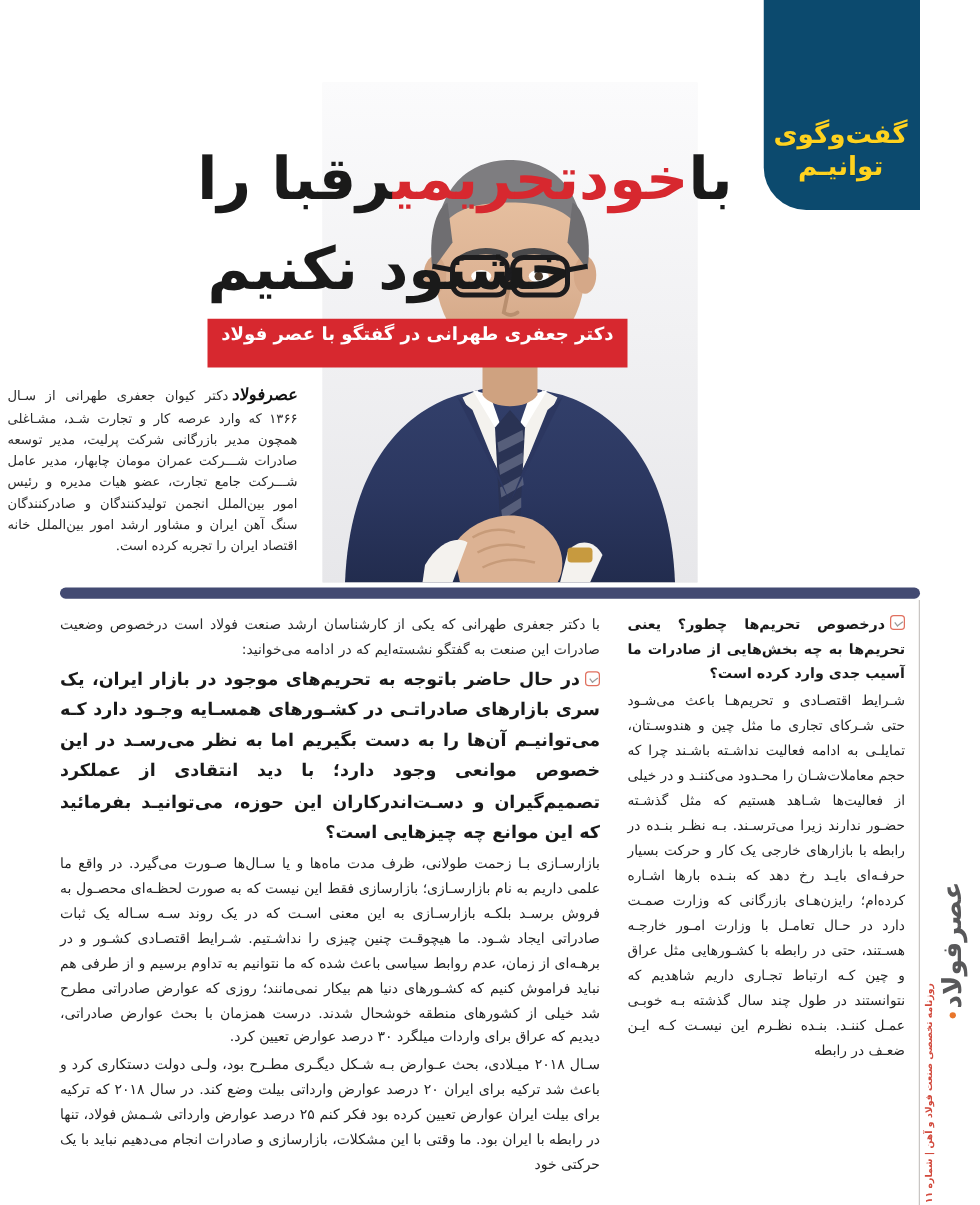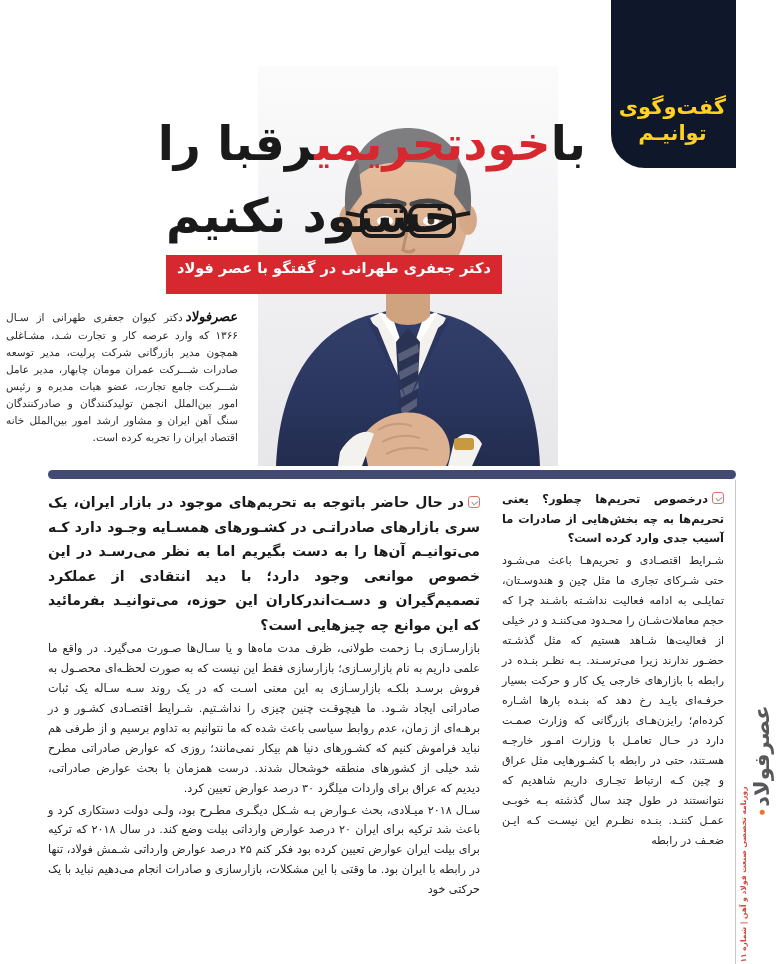--- a/index.html
+++ b/index.html
@@ -99,21 +99,21 @@
     overflow: hidden;
   }
 
   
   .flag {
     position: absolute;
     top: 0;
     right: 0;
     width: 125px;
     height: 168px;
-    background: #0f172a;
+    background: #0c4a6e;
     border-bottom-right-radius: 0;
     border-bottom-left-radius: 34px;
     z-index: 6;
   }
   .flag-text {
     position: absolute;
     bottom: 22px;
     right: 10px;
     left: 8px;
     text-align: center;
@@ -397,20 +397,21 @@
     <div class="bio">
       <span class="sig">عصرفولاد</span><span>دکتر کیوان جعفری طهرانی از سـال ۱۳۶۶ که وارد عرصه کار و تجارت شـد، مشـاغلی همچون مدیر بازرگانی شرکت پرلیت، مدیر توسعه صادرات شـــرکت عمران مومان چابهار، مدیر عامل شـــرکت جامع تجارت، عضو هیات مدیره و رئیس امور بین‌الملل انجمن تولیدکنندگان و صادرکنندگان سنگ آهن ایران و مشاور ارشد امور بین‌الملل خانه اقتصاد ایران را تجربه کرده است.</span>
     </div>
   </div>
 
   <div class="divider"></div>
 
   <div class="body-area">
 
     <div class="col col-wide">
+      <p class="intro">با دکتر جعفری طهرانی که یکی از کارشناسان ارشد صنعت فولاد است درخصوص وضعیت صادرات این صنعت به گفتگو نشسته‌ایم که در ادامه می‌خوانید:</p>
       <p class="q"><span class="qmark"></span><span>در حال حاضر باتوجه به تحریم‌های موجود در بازار ایران، یک سری بازارهای صادراتـی در کشـورهای همسـایه وجـود دارد کـه می‌توانیـم آن‌ها را به دست بگیریم اما به نظر می‌رسـد در این خصوص موانعی وجود دارد؛ با دید انتقادی از عملکرد تصمیم‌گیران و دسـت‌اندرکاران این حوزه، می‌توانیـد بفرمائید که این موانع چه چیزهایی است؟</span></p>
       <p>بازارسـازی بـا زحمت طولانی، ظرف مدت ماه‌ها و یا سـال‌ها صـورت می‌گیرد. در واقع ما علمی داریم به نام بازارسـازی؛ بازارسازی فقط این نیست که به صورت لحظـه‌ای محصـول به فروش برسـد بلکـه بازارسـازی به این معنی اسـت که در یک روند سـه سـاله یک ثبات صادراتی ایجاد شـود. ما هیچوقـت چنین چیزی را نداشـتیم. شـرایط اقتصـادی کشـور و در برهـه‌ای از زمان، عدم روابط سیاسی باعث شده که ما نتوانیم به تداوم برسیم و از طرفی هم نباید فراموش کنیم که کشـورهای دنیا هم بیکار نمی‌مانند؛ روزی که عوارض صادراتی مطرح شد خیلی از کشورهای منطقه خوشحال شدند. درست همزمان با بحث عوارض صادراتی، دیدیم که عراق برای واردات میلگرد ۳۰ درصد عوارض تعیین کرد.</p>
       <p>سـال ۲۰۱۸ میـلادی، بحث عـوارض بـه شـکل دیگـری مطـرح بود، ولـی دولت دستکاری کرد و باعث شد ترکیه برای ایران ۲۰ درصد عوارض وارداتی بیلت وضع کند. در سال ۲۰۱۸ که ترکیه برای بیلت ایران عوارض تعیین کرده بود فکر کنم ۲۵ درصد عوارض وارداتی شـمش فولاد، تنها در رابطه با ایران بود. ما وقتی با این مشکلات، بازارسازی و صادرات انجام می‌دهیم نباید با یک حرکتی خود</p>
     </div>
 
     <div class="col col-narrow">
       <p class="q"><span class="qmark"></span><span>درخصوص تحریم‌ها چطور؟ یعنی تحریم‌ها به چه بخش‌هایی از صادرات ما آسیب جدی وارد کرده است؟</span></p>
       <p>شـرایط اقتصـادی و تحریم‌هـا باعث می‌شـود حتی شـرکای تجاری ما مثل چین و هندوسـتان، تمایلـی به ادامه فعالیت نداشـته باشـند چرا که حجم معاملات‌شـان را محـدود می‌کننـد و در خیلی از فعالیت‌ها شـاهد هستیم که مثل گذشـته حضـور ندارند زیرا می‌ترسـند. بـه نظـر بنـده در رابطه با بازارهای خارجی یک کار و حرکت بسیار حرفـه‌ای بایـد رخ دهد که بنـده بارها اشـاره کرده‌ام؛ رایزن‌هـای بازرگانی که وزارت صمـت دارد در حـال تعامـل با وزارت امـور خارجـه هسـتند، حتی در رابطه با کشـورهایی مثل عراق و چین کـه ارتباط تجـاری داریم شاهدیم که نتوانستند در طول چند سال گذشته بـه خوبـی عمـل کننـد. بنـده نظـرم این نیسـت کـه ایـن ضعـف در رابطه</p>
     </div>
 

